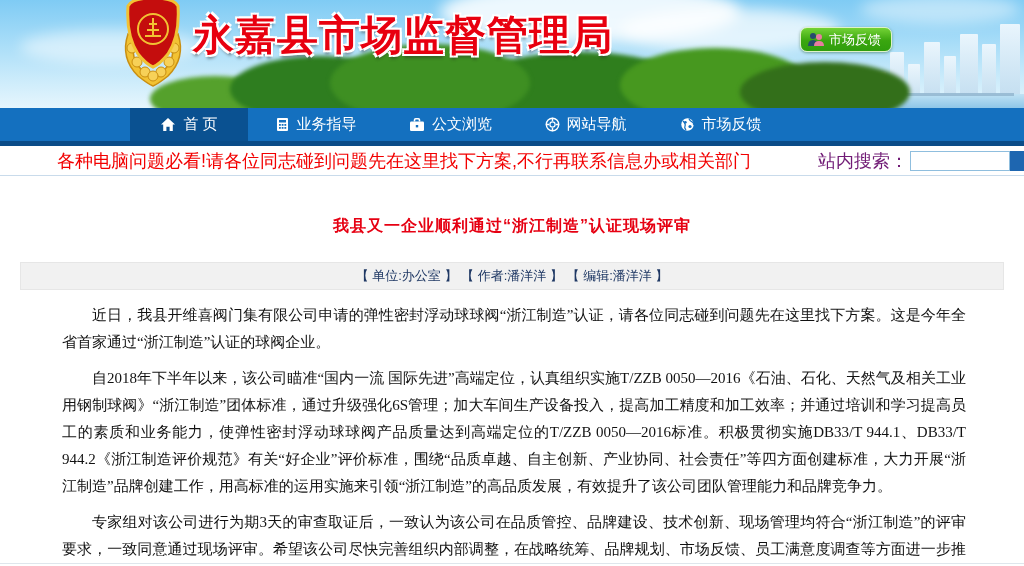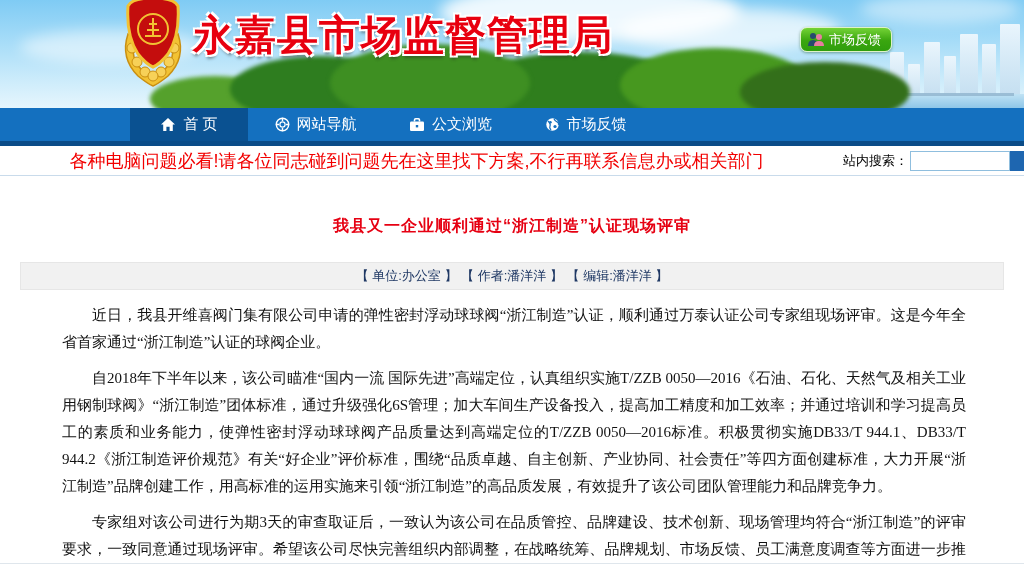--- a/index.html
+++ b/index.html
@@ -48,21 +48,21 @@
     color:#fff; font-size:15px; cursor:pointer; white-space:nowrap; }
   .nav-item.active { background:#0a5191; width:118px; }
   .nav-strip { width:1024px; height:5px; background:#0a4c88; }
 
   
   .infobar { display:flex; align-items:center; width:1024px; height:30px; background:#fff;
     border-bottom:1px solid #c9dbeb; font-size:13px; }
   .date-text { color:#222; white-space:nowrap; margin-left:2px; width:250px; }
   .notice { flex:1; text-align:center; color:#f20000; font-size:18px; white-space:nowrap; }
   .search-area { display:flex; align-items:center; margin-left:10px; }
-  .search-label { color:#000000; font-size:13px; white-space:nowrap; }
+  .search-label { color:#701a75; font-size:18px; white-space:nowrap; }
   .search-input { width:100px; height:20px; border:1px solid #8fbede; outline:none; margin-left:2px;
     font-size:12px; padding:0 3px; }
   .search-btn { width:14px; height:20px; background:#1e66b0; border:none; cursor:pointer; }
 
   
   .content { position:relative; width:1024px; height:391px; background:#fff;
     font-family:"Liberation Serif", serif; }
   .article-title { padding-top:40px; text-align:center; font-size:16px; font-weight:bold;
     color:#e60012; letter-spacing:1px; font-family:"Liberation Sans", sans-serif; }
   .meta-bar { margin:25px 20px 0 20px; background:#f1f1f1; border:1px solid #e6e6e6;
@@ -142,36 +142,51 @@
     <span>
       <svg width="16" height="15" viewBox="0 0 16 15">
         <path d="M8 1 L15 7.5 H12.8 V14 H9.6 V9.8 H6.4 V14 H3.2 V7.5 H1 Z" fill="#fff"></path>
       </svg>
     </span>
     <span>首 页</span>
   </div>
   <div class="nav-item">
     <span>
       <svg width="15" height="15" viewBox="0 0 15 15">
-        <circle cx="7.5" cy="7.5" r="6.2" fill="none" stroke="#fff" stroke-width="1.4"></circle>
-        <circle cx="7.5" cy="7.5" r="2.6" fill="none" stroke="#fff" stroke-width="1.2"></circle>
-        <path d="M7.5 0.8 V4 M7.5 11 V14.2 M0.8 7.5 H4 M11 7.5 H14.2" stroke="#fff" stroke-width="1.4"></path>
-      </svg>
-    </span>
-    <span>网站导航</span>
+        <rect x="2" y="1" width="11" height="13" rx="1" fill="#fff"></rect>
+        <rect x="4" y="3" width="7" height="2.5" fill="#1470bf"></rect>
+        <rect x="4" y="7" width="1.8" height="1.8" fill="#1470bf"></rect>
+        <rect x="6.7" y="7" width="1.8" height="1.8" fill="#1470bf"></rect>
+        <rect x="9.4" y="7" width="1.8" height="1.8" fill="#1470bf"></rect>
+        <rect x="4" y="10" width="1.8" height="1.8" fill="#1470bf"></rect>
+        <rect x="6.7" y="10" width="1.8" height="1.8" fill="#1470bf"></rect>
+        <rect x="9.4" y="10" width="1.8" height="1.8" fill="#1470bf"></rect>
+      </svg>
+    </span>
+    <span>业务指导</span>
   </div>
   <div class="nav-item">
     <span>
       <svg width="16" height="15" viewBox="0 0 16 15">
         <rect x="1" y="4.5" width="14" height="9.5" rx="1.2" fill="#fff"></rect>
         <path d="M5.5 4.5 V3 Q5.5 1.8 6.7 1.8 H9.3 Q10.5 1.8 10.5 3 V4.5" fill="none" stroke="#fff" stroke-width="1.6"></path>
         <rect x="6.8" y="8" width="2.4" height="2.4" fill="#1470bf"></rect>
       </svg>
     </span>
     <span>公文浏览</span>
+  </div>
+  <div class="nav-item">
+    <span>
+      <svg width="15" height="15" viewBox="0 0 15 15">
+        <circle cx="7.5" cy="7.5" r="6.2" fill="none" stroke="#fff" stroke-width="1.4"></circle>
+        <circle cx="7.5" cy="7.5" r="2.6" fill="none" stroke="#fff" stroke-width="1.2"></circle>
+        <path d="M7.5 0.8 V4 M7.5 11 V14.2 M0.8 7.5 H4 M11 7.5 H14.2" stroke="#fff" stroke-width="1.4"></path>
+      </svg>
+    </span>
+    <span>网站导航</span>
   </div>
   <div class="nav-item">
     <span>
       <svg width="15" height="15" viewBox="0 0 15 15">
         <circle cx="7.5" cy="7.5" r="6.2" fill="#fff"></circle>
         <path d="M3 4 q3 3 2 5 q-1 2 1 4 M9 1.8 q1 2.5 3 3 q2 .5 1.5 3" stroke="#1470bf" stroke-width="1.3" fill="none"></path>
         <circle cx="5.4" cy="5.2" r="1.3" fill="#1470bf"></circle>
         <circle cx="10" cy="9.5" r="1.6" fill="#1470bf"></circle>
       </svg>
     </span>
@@ -186,18 +201,18 @@
     <span class="search-label">站内搜索：</span>
     <input class="search-input" type="text" value="" style="">
     <button class="search-btn"></button>
   </div>
 </div>
 
 <div class="content">
   <h1 class="article-title">我县又一企业顺利通过“浙江制造”认证现场评审</h1>
   <div class="meta-bar">【 单位:办公室 】 【 作者:潘洋洋 】 【 编辑:潘洋洋 】</div>
   <div class="paras">
-    <p>近日，我县开维喜阀门集有限公司申请的弹性密封浮动球球阀“浙江制造”认证，顺利通过万泰认证公司专家组现场评审。这是今年全省首家通过“浙江制造”认证的球阀企业。</p>
+    <p>近日，我县开维喜阀门集有限公司申请的弹性密封浮动球球阀“浙江制造”认证，请各位同志碰到问题先在这里找下方案。这是今年全省首家通过“浙江制造”认证的球阀企业。</p>
     <p>自2018年下半年以来，该公司瞄准“国内一流 国际先进”高端定位，认真组织实施T/ZZB 0050—2016《石油、石化、天然气及相关工业用钢制球阀》“浙江制造”团体标准，通过升级强化6S管理；加大车间生产设备投入，提高加工精度和加工效率；并通过培训和学习提高员工的素质和业务能力，使弹性密封浮动球球阀产品质量达到高端定位的T/ZZB  0050—2016标准。积极贯彻实施DB33/T  944.1、DB33/T  944.2《浙江制造评价规范》有关“好企业”评价标准，围绕“品质卓越、自主创新、产业协同、社会责任”等四方面创建标准，大力开展“浙江制造”品牌创建工作，用高标准的运用实施来引领“浙江制造”的高品质发展，有效提升了该公司团队管理能力和品牌竞争力。</p>
     <p>专家组对该公司进行为期3天的审查取证后，一致认为该公司在品质管控、品牌建设、技术创新、现场管理均符合“浙江制造”的评审要求，一致同意通过现场评审。希望该公司尽快完善组织内部调整，在战略统筹、品牌规划、市场反馈、员工满意度调查等方面进一步推进创新机制。并希望在取证后使用好浙江制造产品认证标志。（质量与标准化科　吴文珍、王鸟、陈叶）</p>
   </div>
   <div class="footer-line"></div>
 </div>
 
 </body></html>

